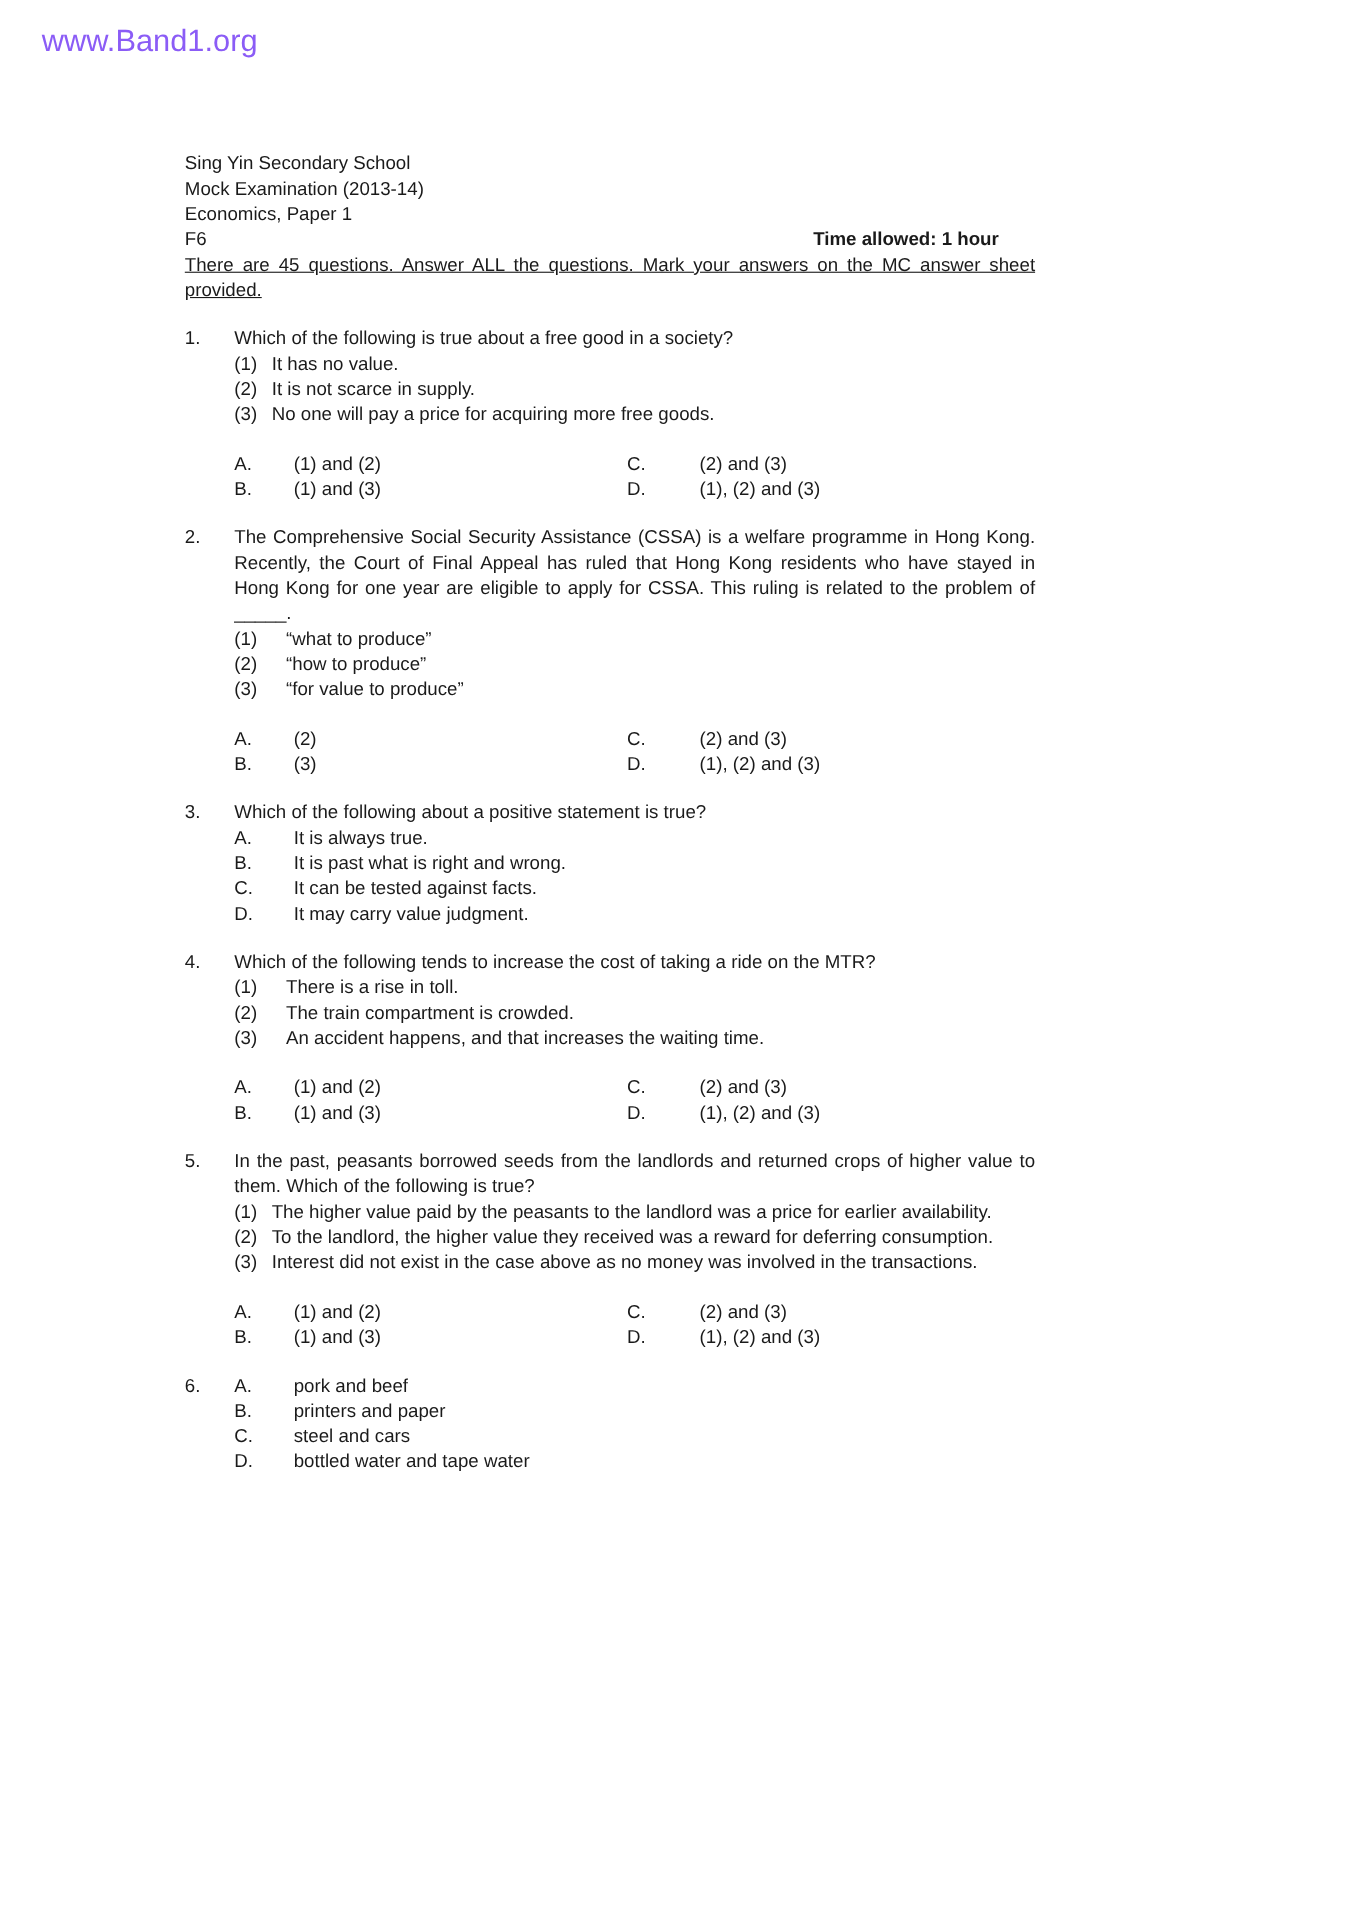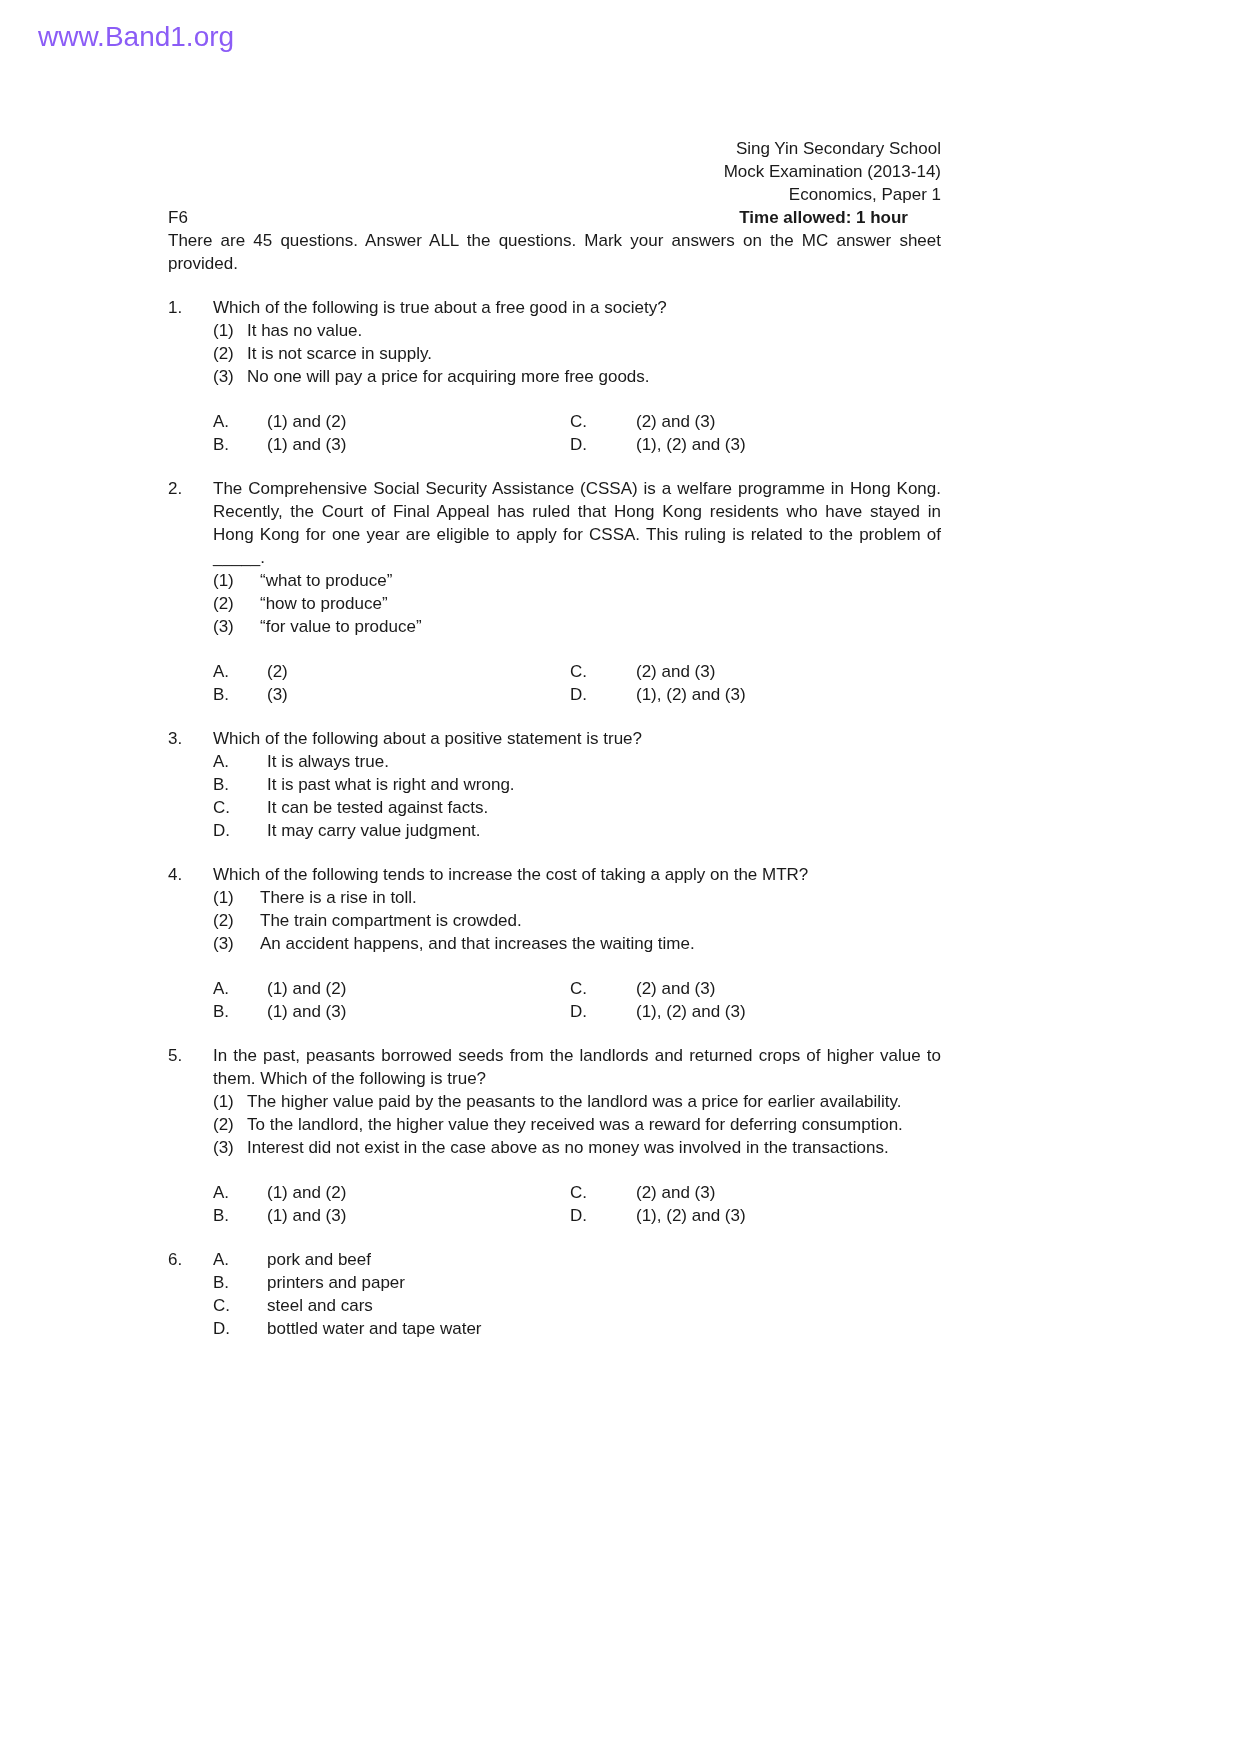--- a/index.html
+++ b/index.html
@@ -13,25 +13,25 @@
     font-size:17px;
     line-height:23px;
   }
   .watermark {
     position:absolute; left:38px; top:20px;
     font-size:28px; line-height:34px; color:#8b5cf6;
   }
   .content {
     position:absolute; left:168px; top:137px; width:773px;
   }
-  .exam-header { text-align:right; }
+  .exam-header { text-align:left; }
   .exam-header div { white-space:nowrap; }
   .meta-row { display:flex; justify-content:space-between; }
   .time-allowed { padding-right:33px;font-weight:bold; }
-  .instructions { text-align:justify; }
+  .instructions { text-align:justify;text-decoration:underline; }
   .question { display:flex; margin-top:21px; }
   .q-num { width:45px; flex:none; }
   .q-body { flex:1; min-width:0; }
   .q-text.multi { text-align:justify; }
   .statement { display:flex; }
   .st-label { width:34px; flex:none; }
   .statements.wide .st-label { width:47px; }
   .st-text { flex:1; min-width:0; }
   .choices { margin-top:0; }
   .choices.grid {
@@ -167,21 +167,21 @@
             <span class="c-label">D.</span>
             <span class="c-text">It may carry value judgment.</span>
           </div>
         </div>
       </div>
     </div>
 
     <div class="question">
       <span class="q-num">4.</span>
       <div class="q-body">
-        <div class="q-text">Which of the following tends to increase the cost of taking a apply on the MTR?</div>
+        <div class="q-text">Which of the following tends to increase the cost of taking a ride on the MTR?</div>
         <div class="statements wide">
           <div class="statement">
             <span class="st-label">(1)</span>
             <span class="st-text">There is a rise in toll.</span>
           </div>
           <div class="statement">
             <span class="st-label">(2)</span>
             <span class="st-text">The train compartment is crowded.</span>
           </div>
           <div class="statement">

